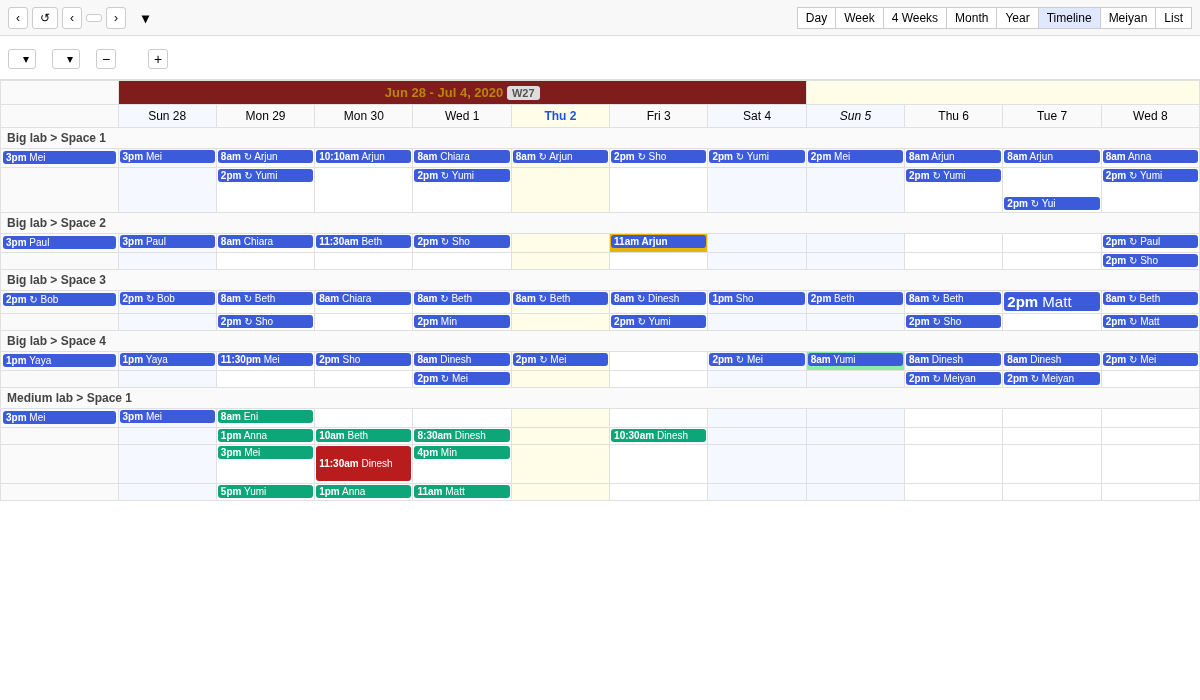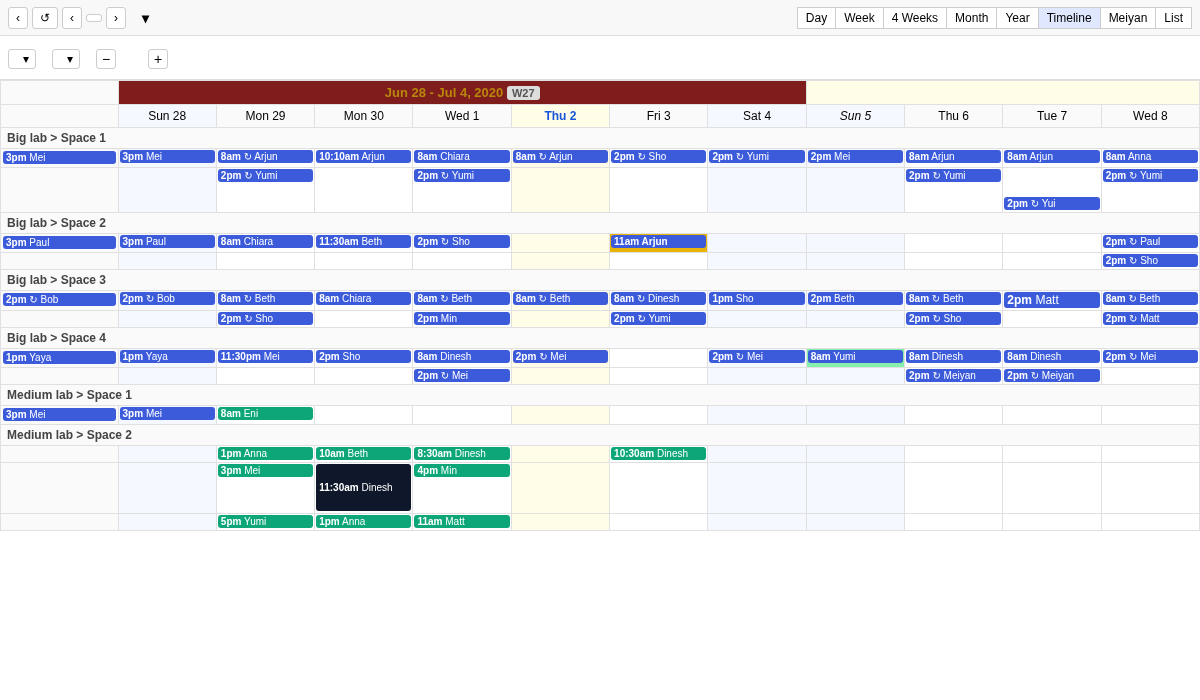--- a/index.html
+++ b/index.html
@@ -354,21 +354,21 @@
             <div class="event" style="background:#3b5bdb;color:#fff;border-radius:3px;padding:1px 3px;margin-bottom:1px;font-size:10px;white-space:nowrap;overflow:hidden;text-overflow:ellipsis;cursor:pointer;">
     <span><b>2pm</b> Beth</span>
   </div>
           </td>
           <td style="border: 1px solid rgb(224, 224, 224); vertical-align: top; padding: 1px; background: rgb(255, 255, 255); min-height: 24px;">
             <div class="event" style="background:#3b5bdb;color:#fff;border-radius:3px;padding:1px 3px;margin-bottom:1px;font-size:10px;white-space:nowrap;overflow:hidden;text-overflow:ellipsis;cursor:pointer;">
     <span><b>8am</b> ↻ Beth</span>
   </div>
           </td>
           <td style="border: 1px solid rgb(224, 224, 224); vertical-align: top; padding: 1px; background: rgb(255, 255, 255); min-height: 24px;">
-            <div class="event" style="background:#3b5bdb;color:#fff;border-radius:3px;padding:1px 3px;margin-bottom:1px;font-size:12px;white-space:nowrap;overflow:hidden;text-overflow:ellipsis;cursor:pointer;">
+            <div class="event" style="background:#3b5bdb;color:#fff;border-radius:3px;padding:1px 3px;margin-bottom:1px;font-size:15px;white-space:nowrap;overflow:hidden;text-overflow:ellipsis;cursor:pointer;">
     <span><b>2pm</b> Matt</span>
   </div>
           </td>
           <td style="border: 1px solid rgb(224, 224, 224); vertical-align: top; padding: 1px; background: rgb(255, 255, 255); min-height: 24px;">
             <div class="event" style="background:#3b5bdb;color:#fff;border-radius:3px;padding:1px 3px;margin-bottom:1px;font-size:10px;white-space:nowrap;overflow:hidden;text-overflow:ellipsis;cursor:pointer;">
     <span><b>8am</b> ↻ Beth</span>
   </div>
           </td>
         </tr>
         <tr>
@@ -515,23 +515,20 @@
           <td style="border: 1px solid rgb(224, 224, 224); vertical-align: top; padding: 1px; background: rgb(255, 255, 255); min-height: 24px;"></td>
           <td style="border: 1px solid rgb(224, 224, 224); vertical-align: top; padding: 1px; background: rgb(255, 253, 231); min-height: 24px;"></td>
           <td style="border: 1px solid rgb(224, 224, 224); vertical-align: top; padding: 1px; background: rgb(255, 255, 255); min-height: 24px;"></td>
           <td style="border: 1px solid rgb(224, 224, 224); vertical-align: top; padding: 1px; background: rgb(245, 248, 255); min-height: 24px;"></td>
           <td style="border: 1px solid rgb(224, 224, 224); vertical-align: top; padding: 1px; background: rgb(245, 248, 255); min-height: 24px;"></td>
           <td style="border: 1px solid rgb(224, 224, 224); vertical-align: top; padding: 1px; background: rgb(255, 255, 255); min-height: 24px;"></td>
           <td style="border: 1px solid rgb(224, 224, 224); vertical-align: top; padding: 1px; background: rgb(255, 255, 255); min-height: 24px;"></td>
           <td style="border: 1px solid rgb(224, 224, 224); vertical-align: top; padding: 1px; background: rgb(255, 255, 255); min-height: 24px;"></td>
         </tr>
         <tr>
-          <td colspan="12" style="font-size: 12px; font-weight: bold; padding: 3px 6px; color: rgb(68, 68, 68); background: rgb(250, 250, 250); border: 1px solid rgb(224, 224, 224);">Medium lab &gt; Space 2</td>
-        </tr>
-        <tr>
           <td style="border: 1px solid rgb(224, 224, 224); background: rgb(250, 250, 250); padding: 2px; vertical-align: top;"></td>
           <td style="border: 1px solid rgb(224, 224, 224); vertical-align: top; padding: 1px; background: rgb(245, 248, 255); min-height: 24px;"></td>
           <td style="border: 1px solid rgb(224, 224, 224); vertical-align: top; padding: 1px; background: rgb(255, 255, 255); min-height: 24px;">
             <div class="event" style="background:#0ca678;color:#fff;border-radius:3px;padding:1px 3px;margin-bottom:1px;font-size:10px;white-space:nowrap;overflow:hidden;text-overflow:ellipsis;cursor:pointer;">
     <span><b>1pm</b> Anna</span>
   </div>
           </td>
           <td style="border: 1px solid rgb(224, 224, 224); vertical-align: top; padding: 1px; background: rgb(255, 255, 255); min-height: 24px;">
             <div class="event" style="background:#0ca678;color:#fff;border-radius:3px;padding:1px 3px;margin-bottom:1px;font-size:10px;white-space:nowrap;overflow:hidden;text-overflow:ellipsis;cursor:pointer;">
     <span><b>10am</b> Beth</span>
@@ -556,21 +553,21 @@
         </tr>
         <tr>
           <td style="border: 1px solid rgb(224, 224, 224); background: rgb(250, 250, 250);"></td>
           <td style="border: 1px solid rgb(224, 224, 224); vertical-align: top; padding: 1px; background: rgb(245, 248, 255); min-height: 24px;"></td>
           <td style="border: 1px solid rgb(224, 224, 224); vertical-align: top; padding: 1px; background: rgb(255, 255, 255); min-height: 24px;">
             <div class="event" style="background:#0ca678;color:#fff;border-radius:3px;padding:1px 3px;margin-bottom:1px;font-size:10px;white-space:nowrap;overflow:hidden;text-overflow:ellipsis;cursor:pointer;">
     <span><b>3pm</b> Mei</span>
   </div>
           </td>
           <td style="border: 1px solid rgb(224, 224, 224); vertical-align: top; padding: 1px; background: rgb(255, 255, 255); min-height: 24px;">
-            <div class="event" style="background:#0f172a;color:#fff;border-radius:3px;padding:18px 3px;margin-bottom:1px;font-size:10px;white-space:nowrap;overflow:hidden;text-overflow:ellipsis;cursor:pointer;">
+            <div class="event" style="background:#b91c1c;color:#fff;border-radius:3px;padding:12px 3px;margin-bottom:1px;font-size:10px;white-space:nowrap;overflow:hidden;text-overflow:ellipsis;cursor:pointer;">
     <span><b>11:30am</b> Dinesh</span>
   </div>
           </td>
           <td style="border: 1px solid rgb(224, 224, 224); vertical-align: top; padding: 1px; background: rgb(255, 255, 255); min-height: 24px;">
             <div class="event" style="background:#0ca678;color:#fff;border-radius:3px;padding:1px 3px;margin-bottom:1px;font-size:10px;white-space:nowrap;overflow:hidden;text-overflow:ellipsis;cursor:pointer;">
     <span><b>4pm</b> Min</span>
   </div>
           </td>
           <td style="border: 1px solid rgb(224, 224, 224); vertical-align: top; padding: 1px; background: rgb(255, 253, 231); min-height: 24px;"></td>
           <td style="border: 1px solid rgb(224, 224, 224); vertical-align: top; padding: 1px; background: rgb(255, 255, 255); min-height: 24px;"></td>

